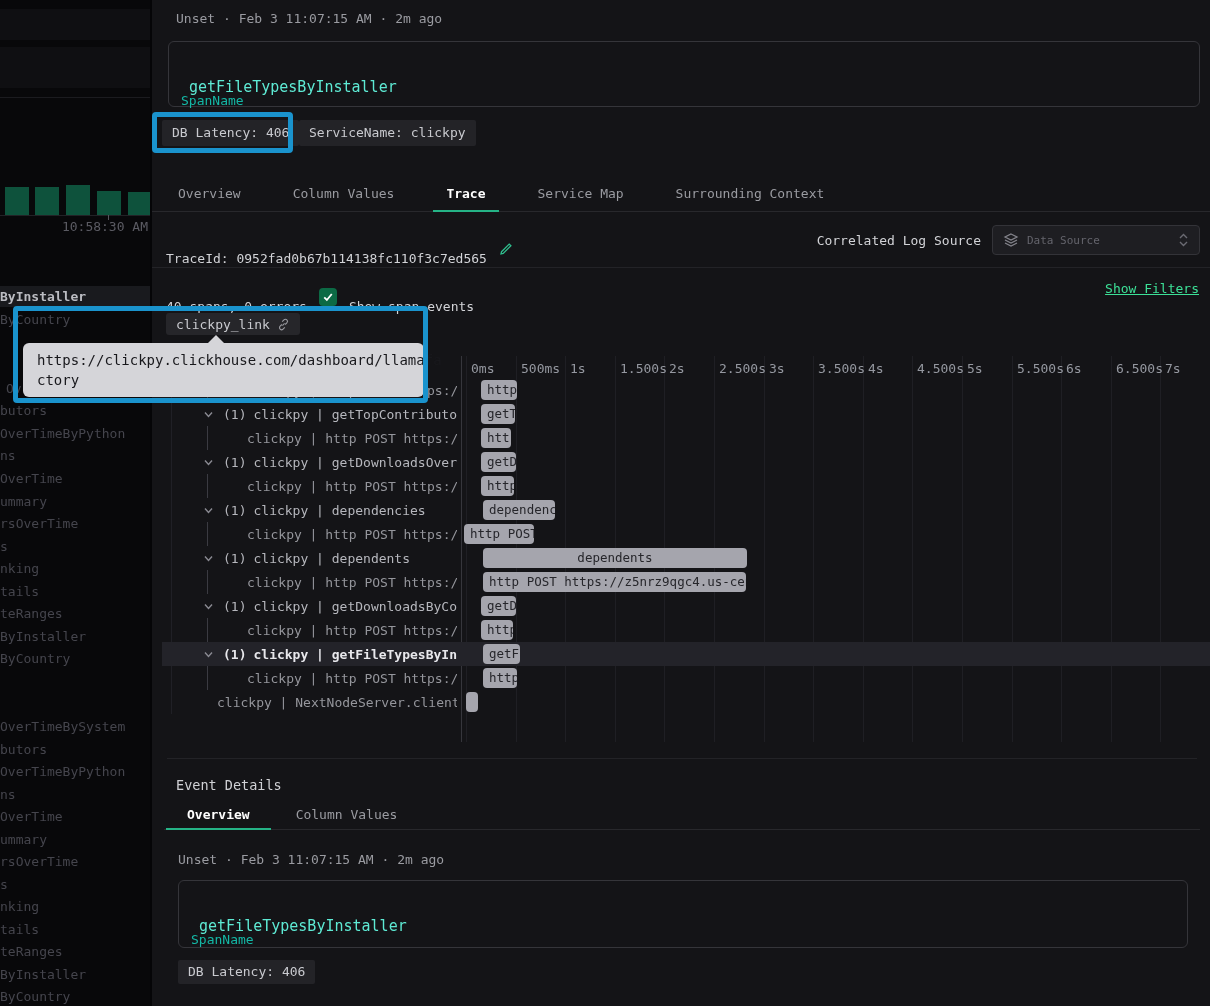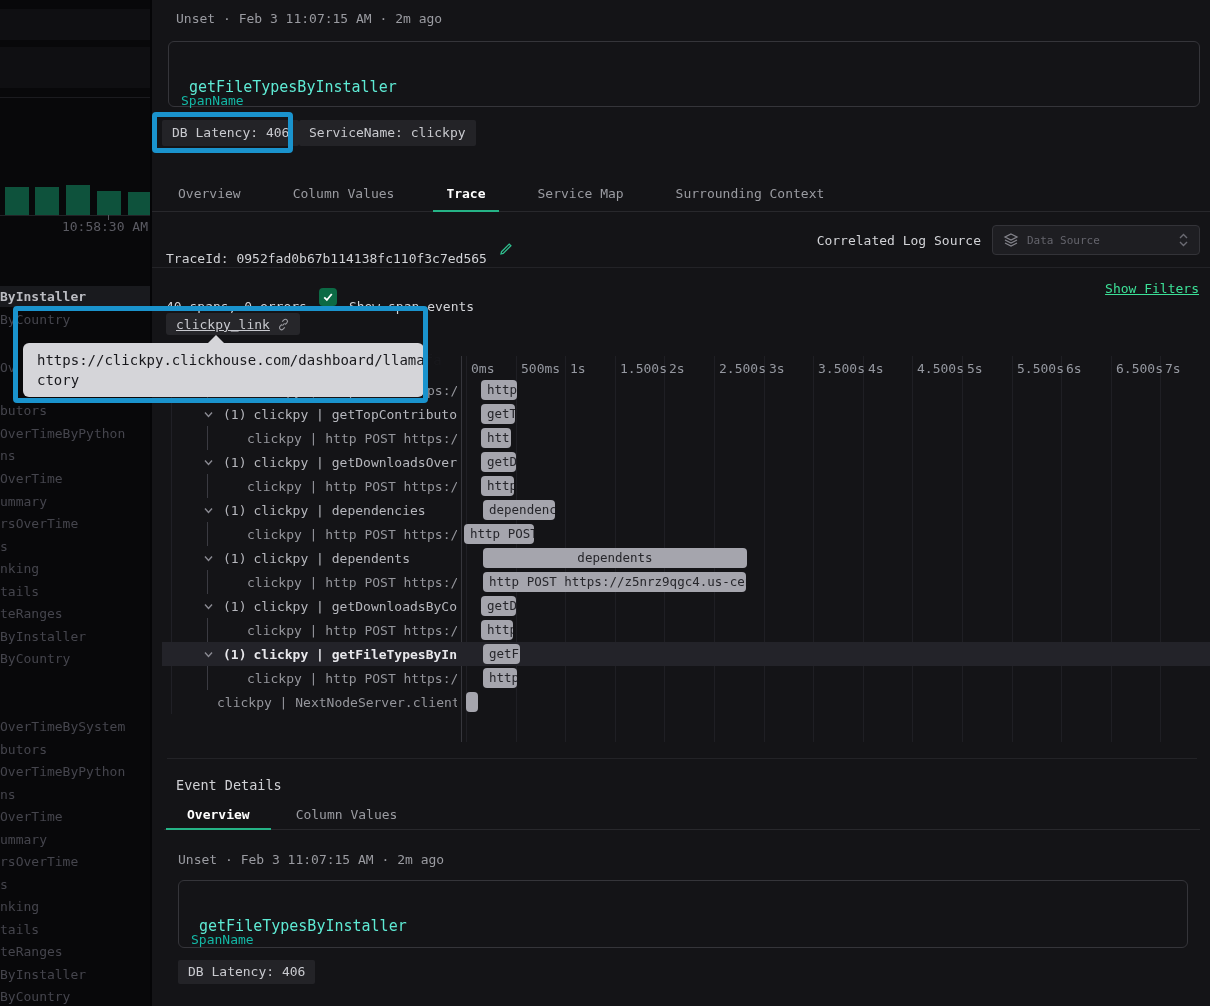--- a/index.html
+++ b/index.html
@@ -41,21 +41,21 @@
   #traceid-row { position:absolute; left:14px; top:231px; display:flex; align-items:center; gap:12px; }
   #correlated { position:absolute; top:233px; right:229px; font-size:13px; color:#d2d3d7; white-space:nowrap; }
   #ds-select { position:absolute; top:225px; right:10px; width:208px; height:30px; background:#1e1e22; border:1px solid #333338; border-radius:4px; display:flex; align-items:center; padding:0 10px; gap:8px; cursor:pointer; }
   #ds-select .ds-text { font-size:11px; color:#64646c; flex:1; }
   .divider { position:absolute; height:1px; background:#232327; }
 
   #spans-row { position:absolute; left:14px; top:279px; display:flex; align-items:center; gap:12px; }
   .checkbox { width:18px; height:18px; border-radius:4px; background:#0c6a45; display:flex; align-items:center; justify-content:center; cursor:pointer; }
   #show-filters { position:absolute; top:281px; right:11px; font-size:13px; color:#3ce097; text-decoration:underline; cursor:pointer; }
 
-  #link-chip { position:absolute; left:14px; top:313px; height:22px; background:#26262a; border-radius:3px; color:#c9cacf; font-size:13px; display:flex; align-items:center; gap:7px; padding:0 10px; cursor:pointer;text-decoration:underline; }
+  #link-chip { position:absolute; left:14px; top:313px; height:22px; background:#26262a; border-radius:3px; color:#c9cacf; font-size:13px; display:flex; align-items:center; gap:7px; padding:0 10px; cursor:pointer; }
 
   
   #tooltip { position:absolute; left:23px; top:343px; width:401px; background:#d5d5d9; border-radius:6px; padding:7px 14px; z-index:40; }
   #tooltip .tt-line { font-size:14px; line-height:20px; color:#18181c; white-space:nowrap; }
   #tooltip-arrow { position:absolute; left:207px; top:335px; width:0; height:0; border-left:9px solid transparent; border-right:9px solid transparent; border-bottom:9px solid #d5d5d9; z-index:40; }
 
   .annotation { position:absolute; border:5px solid #1a93cd; border-radius:4px; z-index:50; pointer-events:none; }
 
   
   #waterfall { position:absolute; left:0; top:0; width:1210px; height:1006px; pointer-events:none; }
@@ -100,21 +100,21 @@
         <div class="mini-bar" style="left: 97px; top: 191px; height: 24px; background: rgb(14, 82, 60);"></div>
         <div class="mini-bar" style="left: 128px; top: 192px; height: 23px; background: rgb(14, 82, 60);"></div>
       </div>
     <div id="mini-axis"></div>
     <div id="mini-tick"></div>
     <div id="mini-time">10:58:30 AM</div>
     <div id="strip-hl-row"></div>
     <div id="strip-list">
         <div class="strip-item hl" style="top: 289px;">ByInstaller</div>
         <div class="strip-item" style="top: 312px;">ByCountry</div>
-        <div class="strip-item" style="top: 360px;">Ov</div>
+        <div class="strip-item" style="top: 381px; padding-left: 6px;">Ov</div>
         <div class="strip-item" style="top: 403px;">butors</div>
         <div class="strip-item" style="top: 426px;">OverTimeByPython</div>
         <div class="strip-item" style="top: 448px;">ns</div>
         <div class="strip-item" style="top: 471px;">OverTime</div>
         <div class="strip-item" style="top: 494px;">ummary</div>
         <div class="strip-item" style="top: 516px;">rsOverTime</div>
         <div class="strip-item" style="top: 539px;">s</div>
         <div class="strip-item" style="top: 561px;">nking</div>
         <div class="strip-item" style="top: 584px;">tails</div>
         <div class="strip-item" style="top: 606px;">teRanges</div>

